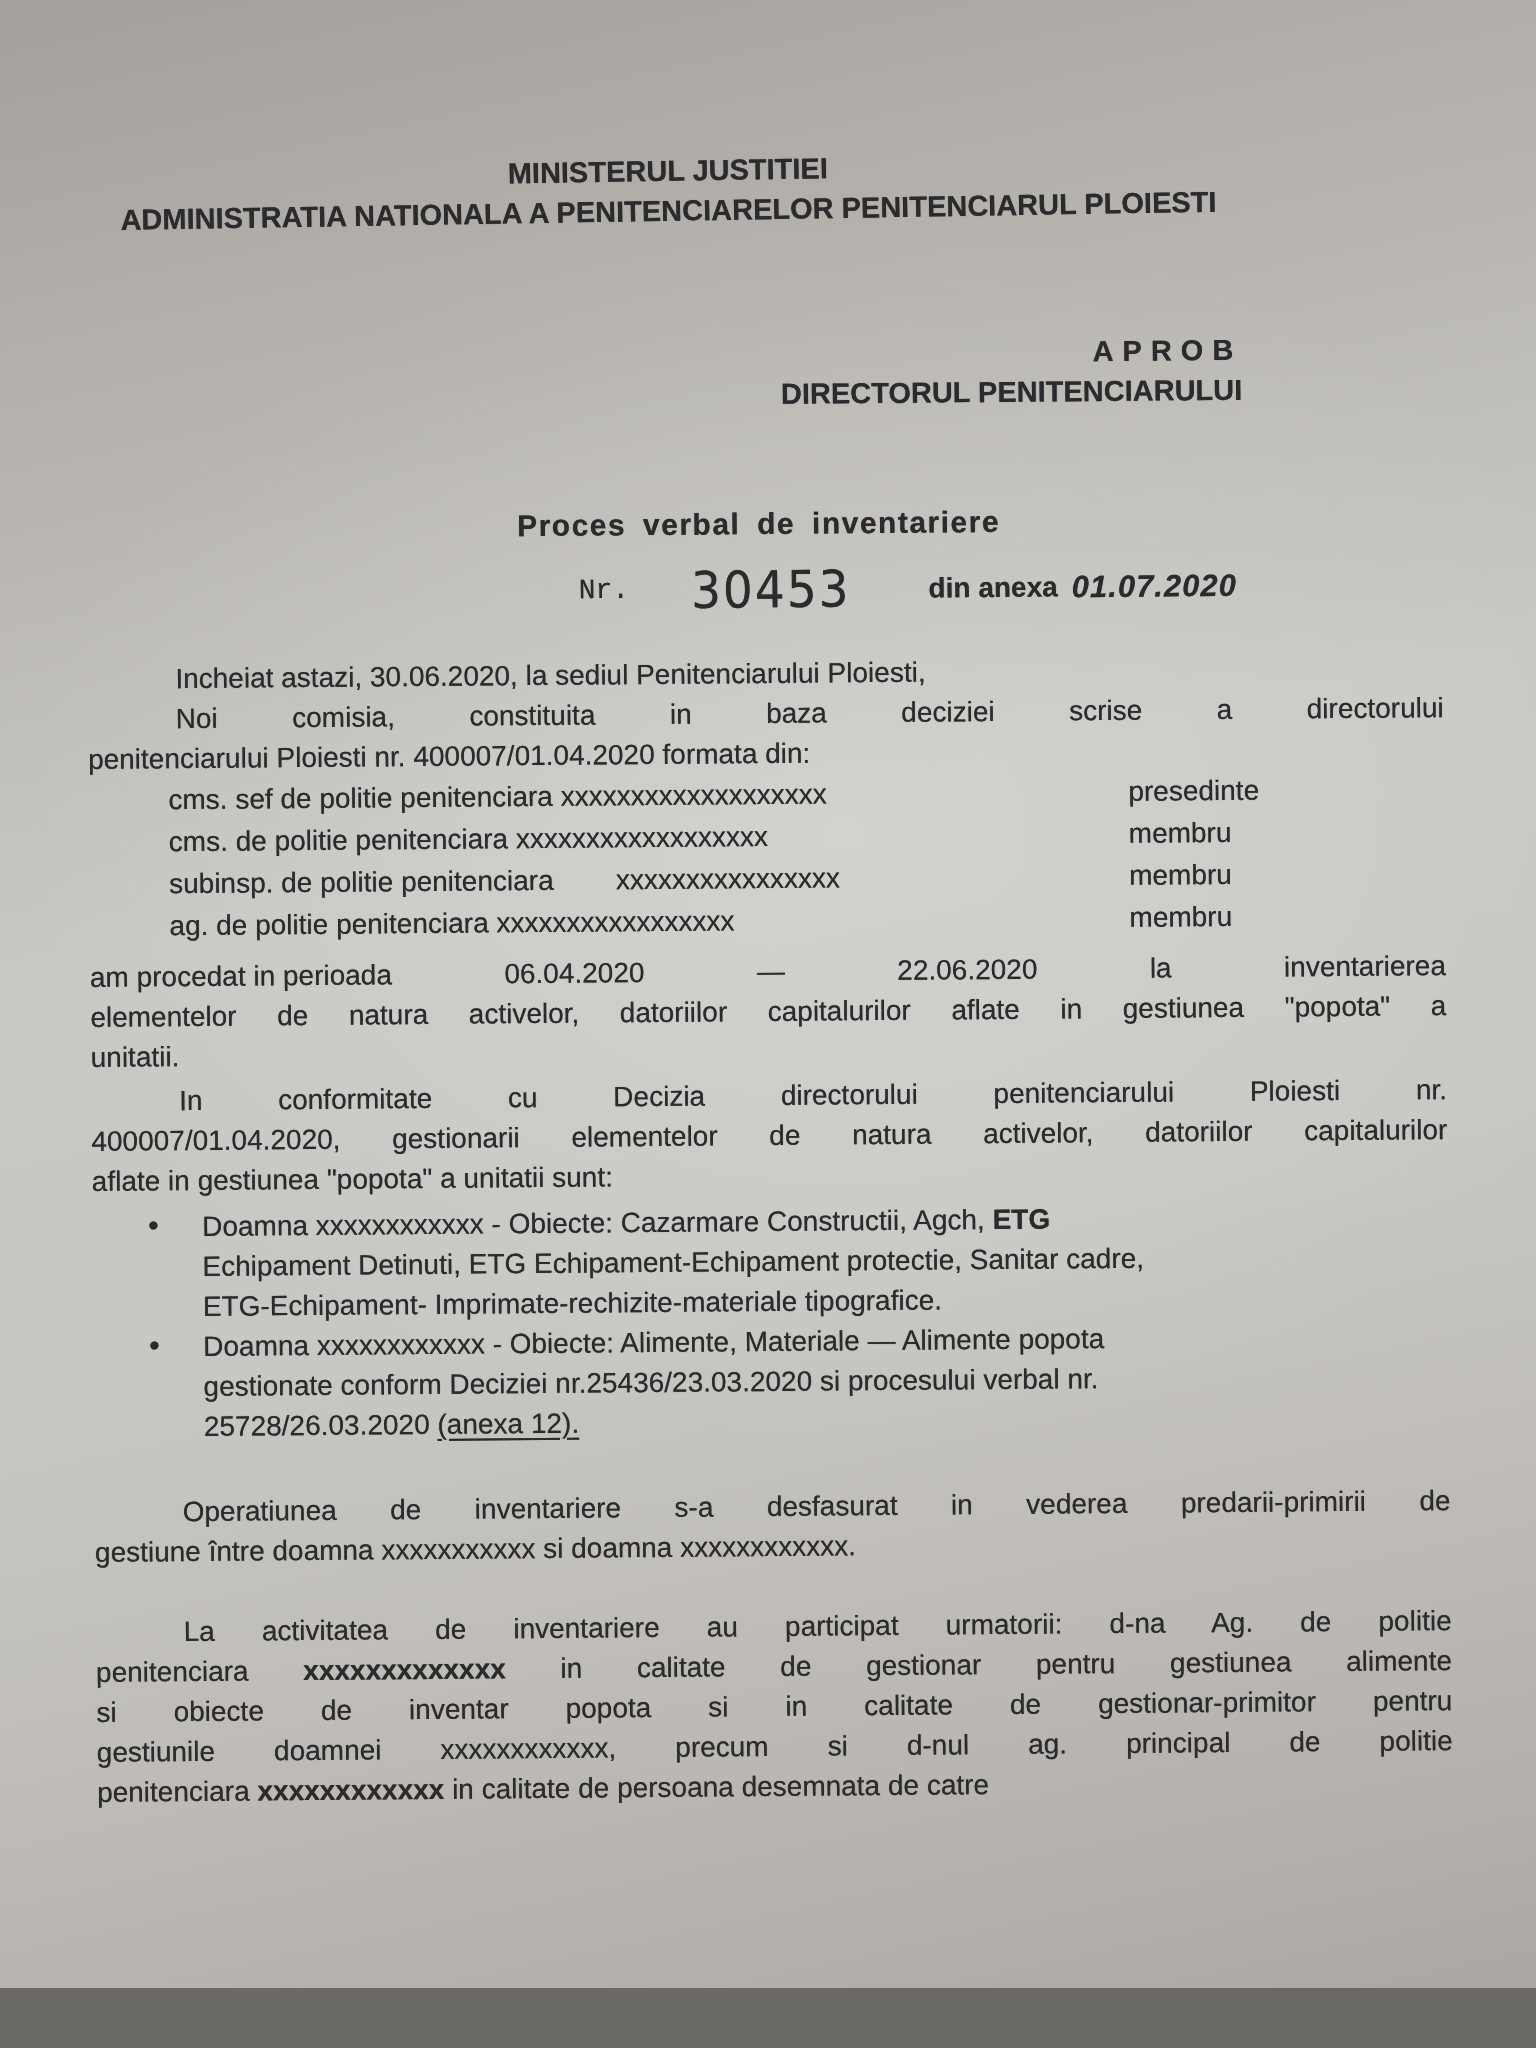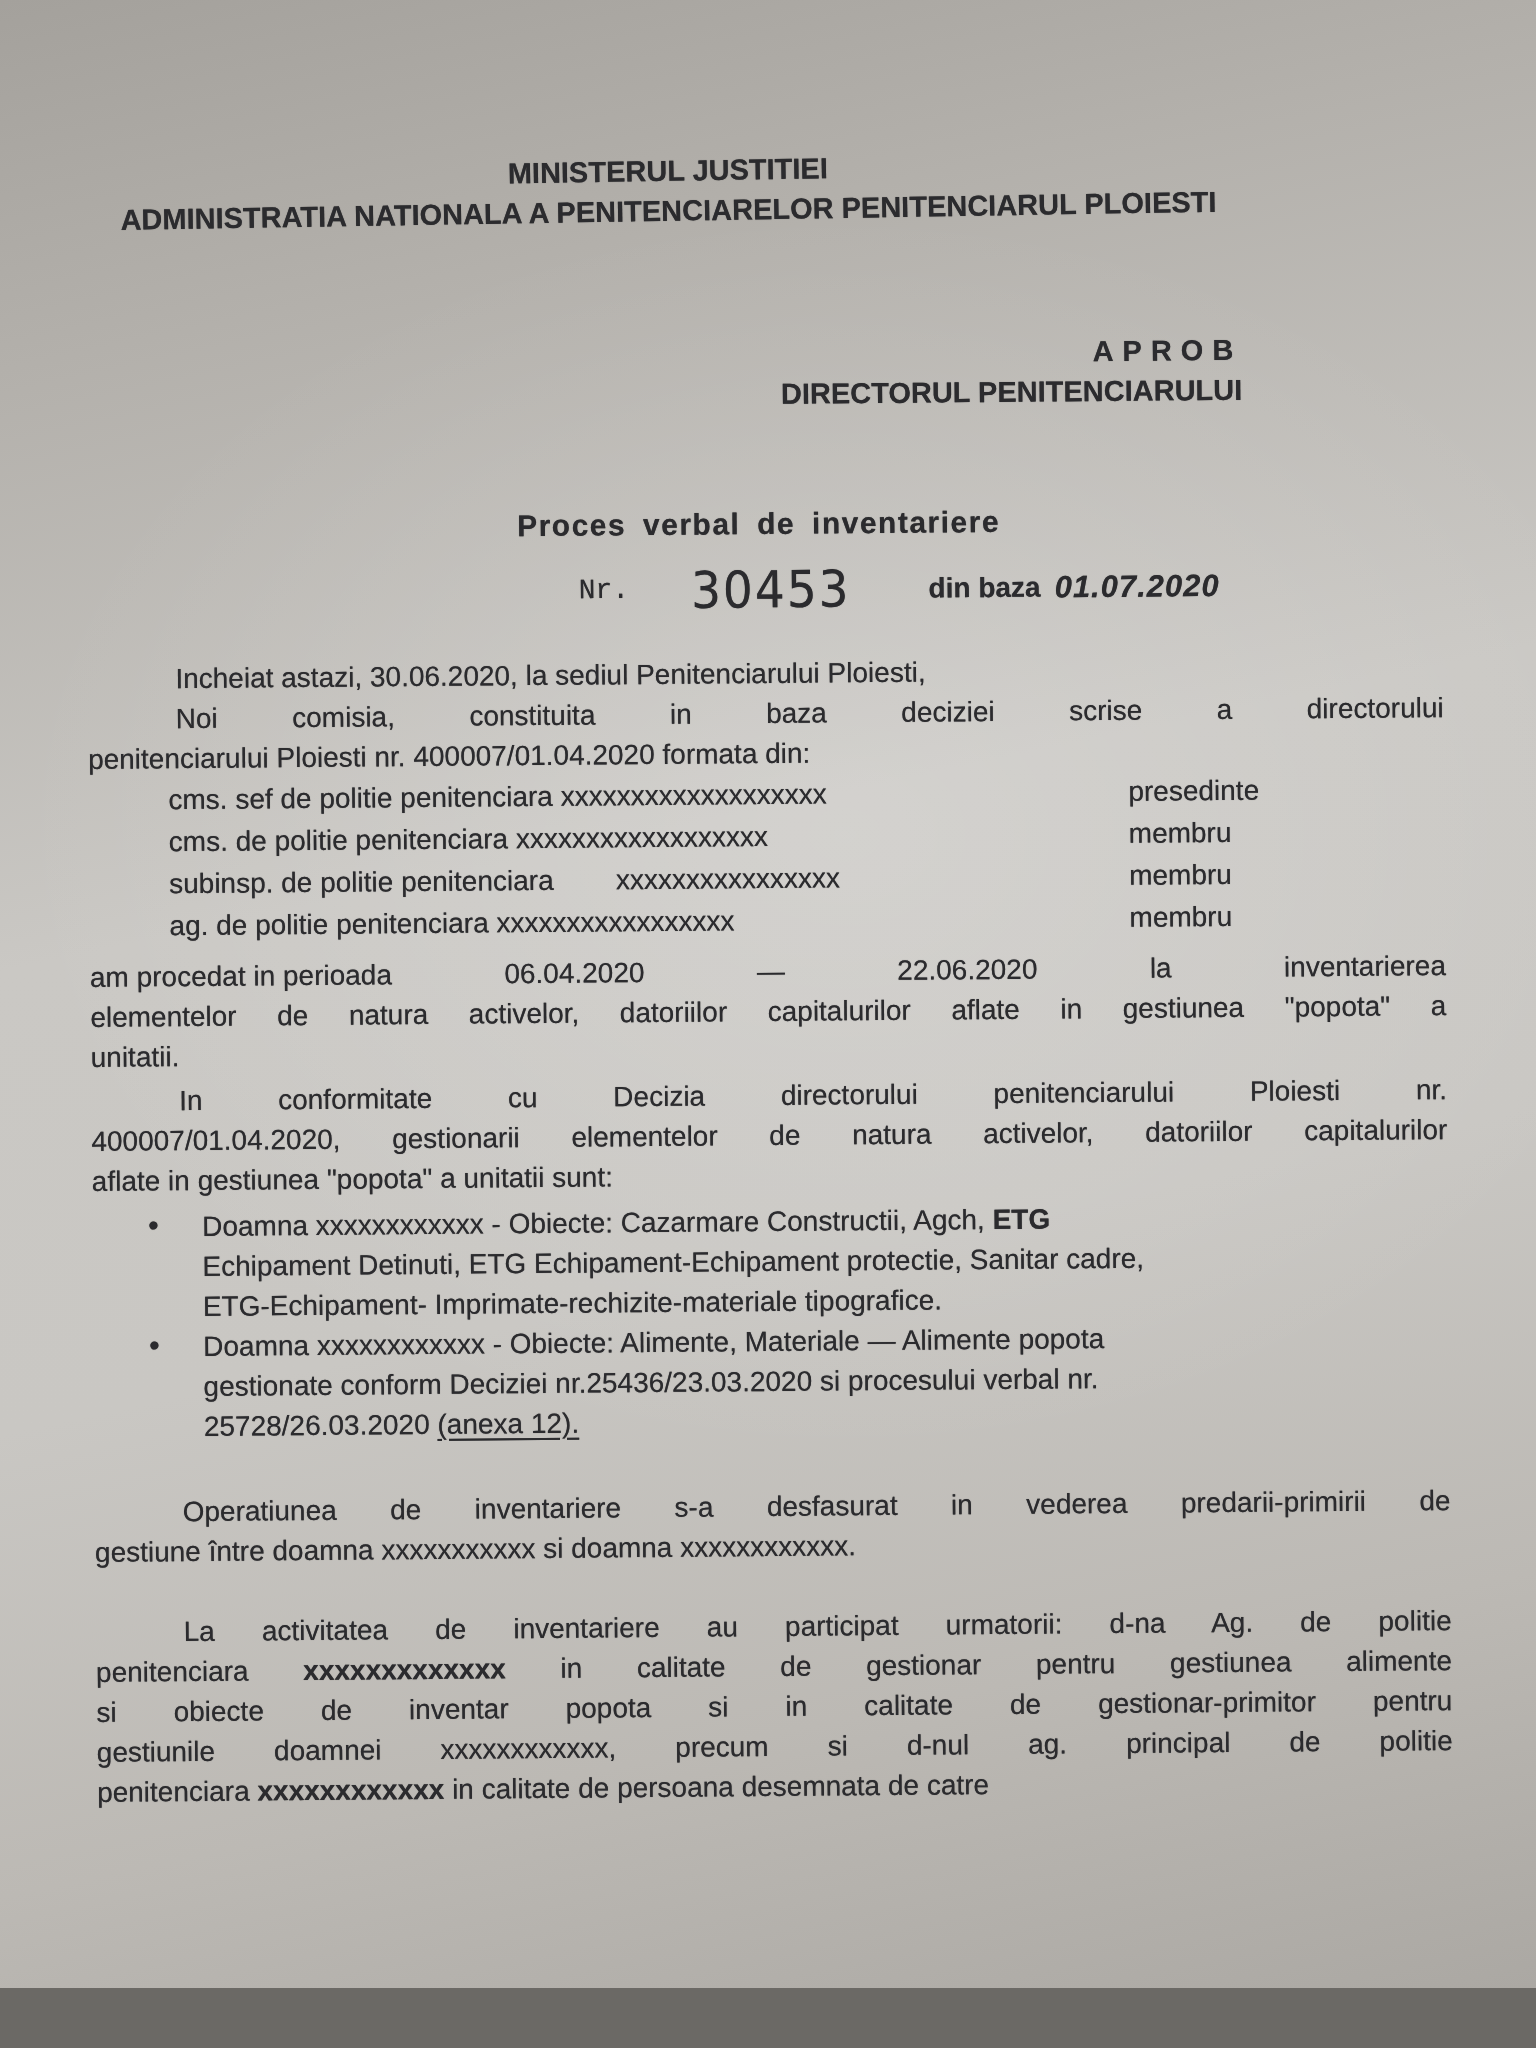--- a/index.html
+++ b/index.html
@@ -56,21 +56,21 @@
     <div class="hdr">
       <div>MINISTERUL JUSTITIEI</div>
       <div>ADMINISTRATIA NATIONALA A PENITENCIARELOR PENITENCIARUL PLOIESTI</div>
     </div>
 
     <div class="aprob">APROB</div>
     <div class="director">DIRECTORUL PENITENCIARULUI</div>
 
     <div class="doc-title">Proces verbal de inventariere</div>
     <div class="nr-line">
-      <span class="nr-label">Nr.</span><span class="nr-value">30453</span><span class="date-label">din baza</span><span class="date-value">01.07.2020</span>
+      <span class="nr-label">Nr.</span><span class="nr-value">30453</span><span class="date-label">din anexa</span><span class="date-value">01.07.2020</span>
     </div>
 
     <div class="body">
 
       <div class="ln ind">Incheiat astazi, 30.06.2020, la sediul Penitenciarului Ploiesti,</div>
       <div class="ln ind just">Noi comisia, constituita in baza deciziei scrise a directorului</div>
       <div class="ln">penitenciarului Ploiesti nr. 400007/01.04.2020 formata din:</div>
 
       <div class="committee">
         <div class="crow">

